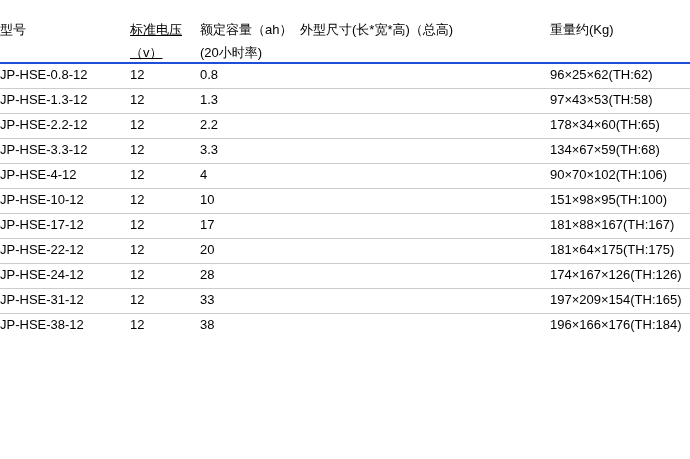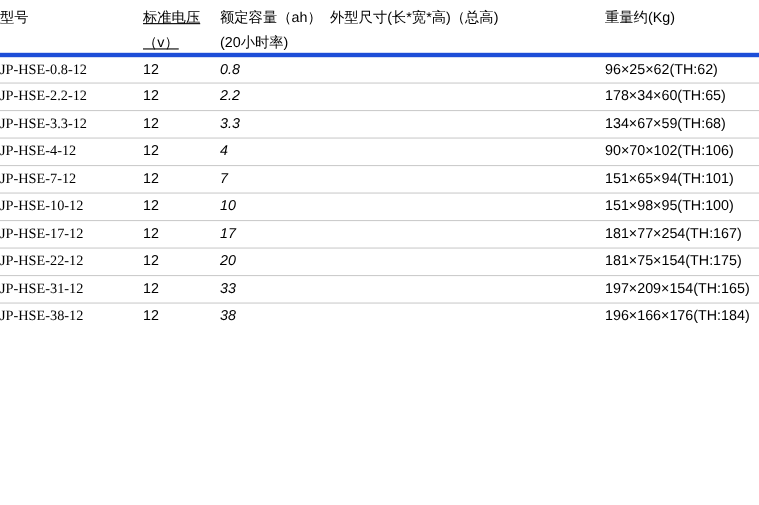--- a/index.html
+++ b/index.html
@@ -21,23 +21,23 @@
   }
   .spec-table td, .spec-table th {
     padding: 0;
     vertical-align: top;
     font-weight: normal;
     text-align: left;
   }
   thead tr.header-row th {
     height: 46px;
     vertical-align: top;
-    border-bottom: 4px solid #1d4ed8;
+    border-bottom: 2px solid #1d4ed8;
     font-size: 13px;
-    padding-top: 7px;
+    padding-top: 21px;
     box-sizing: border-box;
   }
   .hdr-center {
     text-align: center;
   }
   .hdr-line2 {
     display: block;
     margin-top: 5px;
     font-size: 13px;
   }
@@ -45,23 +45,23 @@
     height: 25px;
     font-size: 13px;
     border-bottom: 1px solid #cccccc;
     padding-top: 3px;
     box-sizing: border-box;
     white-space: nowrap;
   }
   tbody tr.data-row:last-child td {
     border-bottom: none;
   }
-  .col-model   { width: 130px; padding-left: 3px; font-family: Liberation Serif, serif; }
+  .col-model   { width: 130px; padding-left: 3px; }
   .col-voltage { width:  70px; padding-left: 3px; }
-  .col-cap     { width:  65px; padding-left: 3px; font-style: italic; }
+  .col-cap     { width:  65px; padding-left: 3px; }
   .col-pad     { width:  35px; }
   .col-dim     { width: 250px; padding-left: 3px; }
   .col-weight  { width: 140px; padding-left: 3px; }
 
   .hdr-model   { width: 130px; }
   .hdr-voltage { width:  70px; text-decoration: underline; }
   .hdr-cap     { width: 100px; }
   .hdr-dim     { width: 250px; margin-top: 45px; }
   .hdr-weight  { width: 140px; margin-top: 47px; }
 </style>
@@ -93,20 +93,28 @@
   <tbody id="table-body">
       <tr class="data-row">
         <td class="col-model">JP-HSE-0.8-12</td>
         <td class="col-voltage">12</td>
         <td class="col-cap">0.8</td>
         <td class="col-pad"></td>
         <td class="col-dim">96×25×62(TH:62)</td>
         <td class="col-weight">0.36</td>
       </tr>
       <tr class="data-row">
+        <td class="col-model">JP-HSE-1.3-12</td>
+        <td class="col-voltage">12</td>
+        <td class="col-cap">1.3</td>
+        <td class="col-pad"></td>
+        <td class="col-dim">97×43×53(TH:58)</td>
+        <td class="col-weight">0.59</td>
+      </tr>
+      <tr class="data-row">
         <td class="col-model">JP-HSE-2.2-12</td>
         <td class="col-voltage">12</td>
         <td class="col-cap">2.2</td>
         <td class="col-pad"></td>
         <td class="col-dim">178×34×60(TH:65)</td>
         <td class="col-weight">0.97</td>
       </tr>
       <tr class="data-row">
         <td class="col-model">JP-HSE-3.3-12</td>
         <td class="col-voltage">12</td>
@@ -117,50 +125,50 @@
       </tr>
       <tr class="data-row">
         <td class="col-model">JP-HSE-4-12</td>
         <td class="col-voltage">12</td>
         <td class="col-cap">4</td>
         <td class="col-pad"></td>
         <td class="col-dim">90×70×102(TH:106)</td>
         <td class="col-weight">1.4</td>
       </tr>
       <tr class="data-row">
-        <td class="col-model">JP-HSE-7-12</td>
-        <td class="col-voltage">12</td>
-        <td class="col-cap">7</td>
-        <td class="col-pad"></td>
-        <td class="col-dim">151×65×94(TH:101)</td>
-        <td class="col-weight">2.15</td>
-      </tr>
-      <tr class="data-row">
         <td class="col-model">JP-HSE-10-12</td>
         <td class="col-voltage">12</td>
         <td class="col-cap">10</td>
         <td class="col-pad"></td>
         <td class="col-dim">151×98×95(TH:100)</td>
         <td class="col-weight">3.44</td>
       </tr>
       <tr class="data-row">
         <td class="col-model">JP-HSE-17-12</td>
         <td class="col-voltage">12</td>
         <td class="col-cap">17</td>
         <td class="col-pad"></td>
-        <td class="col-dim">181×77×254(TH:167)</td>
+        <td class="col-dim">181×88×167(TH:167)</td>
         <td class="col-weight">5.3</td>
       </tr>
       <tr class="data-row">
         <td class="col-model">JP-HSE-22-12</td>
         <td class="col-voltage">12</td>
         <td class="col-cap">20</td>
         <td class="col-pad"></td>
-        <td class="col-dim">181×75×154(TH:175)</td>
+        <td class="col-dim">181×64×175(TH:175)</td>
         <td class="col-weight">7.0</td>
+      </tr>
+      <tr class="data-row">
+        <td class="col-model">JP-HSE-24-12</td>
+        <td class="col-voltage">12</td>
+        <td class="col-cap">28</td>
+        <td class="col-pad"></td>
+        <td class="col-dim">174×167×126(TH:126)</td>
+        <td class="col-weight">8.8</td>
       </tr>
       <tr class="data-row">
         <td class="col-model">JP-HSE-31-12</td>
         <td class="col-voltage">12</td>
         <td class="col-cap">33</td>
         <td class="col-pad"></td>
         <td class="col-dim">197×209×154(TH:165)</td>
         <td class="col-weight">10.5</td>
       </tr>
       <tr class="data-row">

